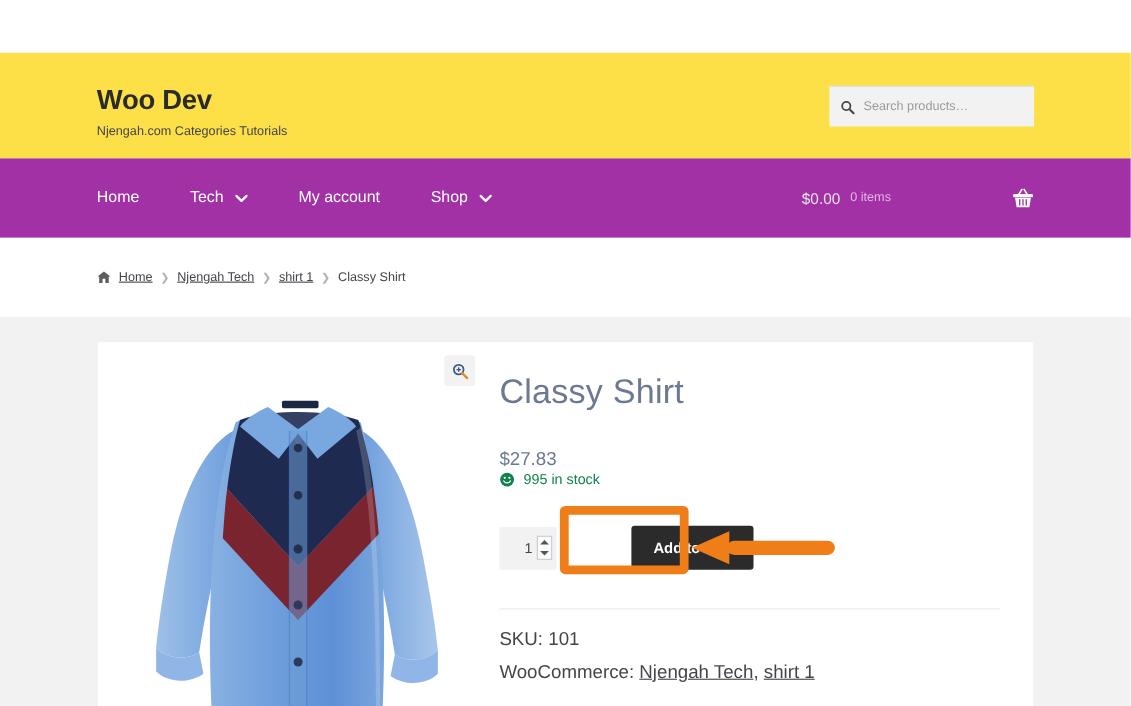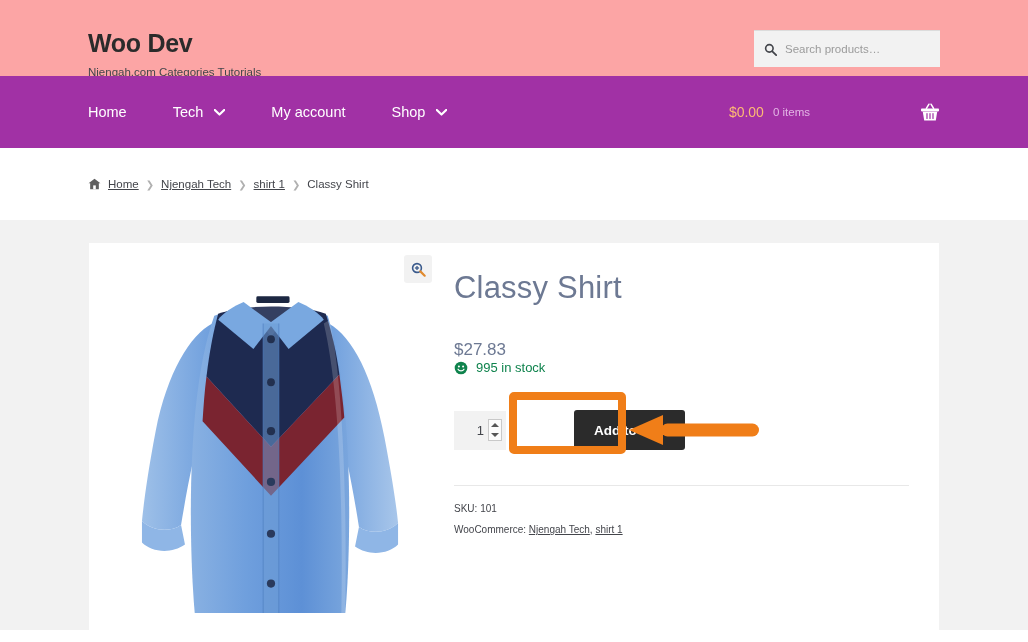--- a/index.html
+++ b/index.html
@@ -6,22 +6,23 @@
   html, body {
     width: 1028px; height: 642px;
     background: #ffffff;
     font-family: "Liberation Sans", sans-serif;
     overflow: hidden;
   }
 
   
   .site-header {
     position: relative;
-    height: 76px;
-    background: #fca5a5;
+    height: 96px;
+    background: #fde047;
+    margin-top: 48px;
   }
   .brand { position: absolute; left: 88px; top: 30px; }
   .site-title {
     font-size: 25px; font-weight: bold; color: #2b2b2b;
     letter-spacing: -0.3px; line-height: 1.1;
   }
   .site-tagline {
     font-size: 11.5px; color: #43454b; margin-top: 8px;
   }
   .search-form {
@@ -55,21 +56,21 @@
     display: flex; align-items: center;
     color: #ffffff; font-size: 14.5px;
     padding: 0 23px; cursor: pointer; white-space: nowrap;
   }
   .nav-item:first-child { padding-left: 0; }
   .chev { margin-left: 11px; display: inline-block; }
   .cart-block {
     position: absolute; right: 88px; top: 0; height: 100%;
     display: flex; align-items: center; gap: 0;
   }
-  .cart-amount { color: #fdba74; font-size: 14px; }
+  .cart-amount { color: #e5e5e5; font-size: 14px; }
   .cart-count { color: #e3b6e5; font-size: 11.5px; margin-left: 9px; }
   .cart-icon { margin-left: 110px; width: 20px; height: 19px; }
 
   
   .breadcrumb-bar {
     height: 72px; background: #ffffff;
     display: flex; align-items: center;
   }
   .breadcrumb {
     margin-left: 88px;
@@ -162,21 +163,21 @@
     position: absolute; left: 175px; top: 3px;
     width: 135px; height: 34px; pointer-events: none;
   }
 
   .product-meta {
     margin-top: 35px;
     border-top: 1px solid #e8e8e8;
     padding-top: 17px;
     max-width: 466px;
   }
-  .meta-line { font-size: 10px; color: #43454b; margin-bottom: 10px; }
+  .meta-line { font-size: 17px; color: #43454b; margin-bottom: 10px; }
   .meta-link { color: #43454b; text-decoration: underline; cursor: pointer; }
 </style>
 </head>
 <body>
 
 <header class="site-header">
   <div class="brand">
     <div class="site-title">Woo Dev</div>
     <div class="site-tagline">Njengah.com Categories Tutorials</div>
   </div>

